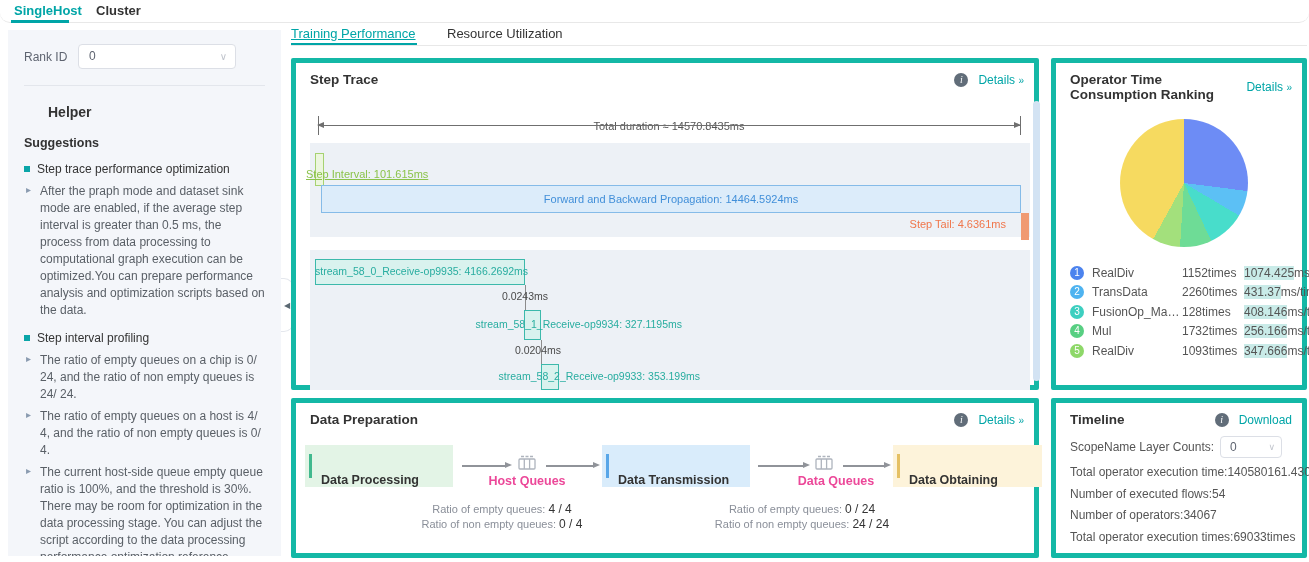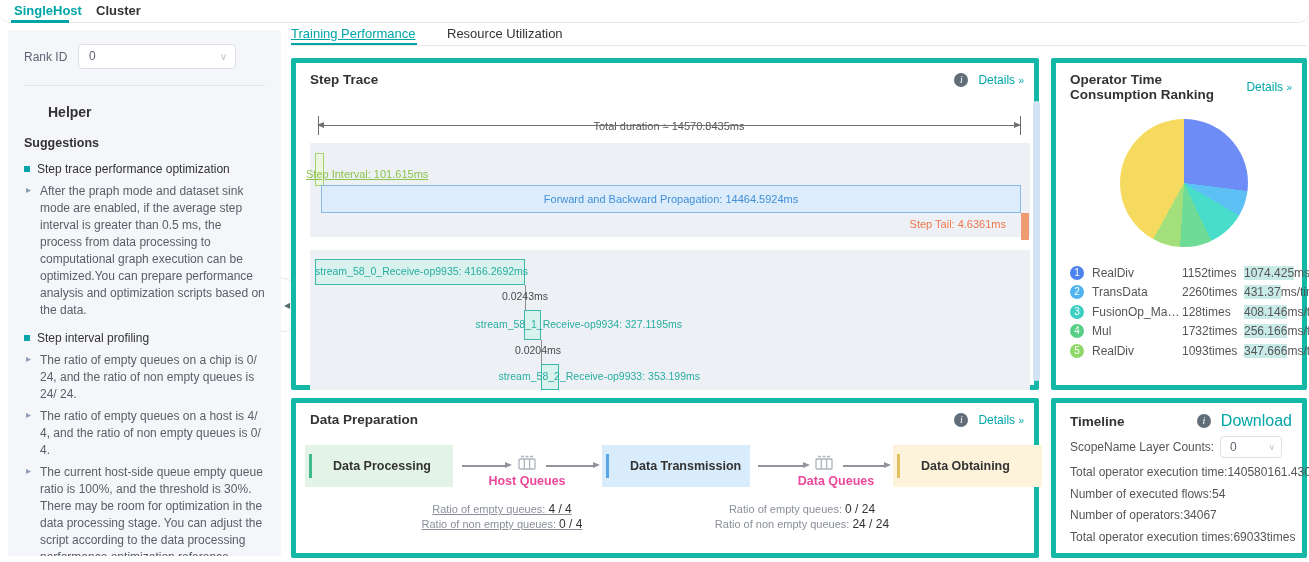--- a/index.html
+++ b/index.html
@@ -90,39 +90,39 @@
   
   .pie { position:absolute; left:64px; top:56px; width:128px; height:128px; border-radius:50%; cursor:pointer; }
   .legend { position:absolute; left:14px; top:200px; right:4px; }
   .leg-row { display:flex; align-items:center; height:19.5px; font-size:12px; color:#555; white-space:nowrap; }
   .leg-badge { flex:0 0 14px; width:14px; height:14px; border-radius:50%; color:#fff; font-size:10px; text-align:center; line-height:14px; margin-right:8px; }
   .leg-name { flex:0 0 90px; overflow:hidden; text-overflow:ellipsis; }
   .leg-times { flex:0 0 62px; }
   .leg-val .hl { background:#c9ebe8; }
 
   
-  .stage { position:absolute; top:42px; height:42px; display:flex; align-items:center; font-size:12.5px; font-weight:bold; color:#333; padding-left:28px; }
+  .stage { position:absolute; top:42px; height:42px; display:flex; align-items:flex-end; font-size:12.5px; font-weight:bold; color:#333; padding-left:16px; }
   .stage:before { content:''; position:absolute; left:4px; top:9px; bottom:9px; width:3px; }
   .stage1 { left:9px;   width:148px; background:#e3f4e6; } .stage1:before { background:#41b98e; }
   .stage2 { left:306px; width:148px; background:#d9ecfb; } .stage2:before { background:#58a6e8; }
   .stage3 { left:597px; width:149px; background:#fdf3da; } .stage3:before { background:#e5c063; }
   .harrow { position:absolute; top:62px; height:1.5px; background:#909399; }
   .harrow:after { content:''; position:absolute; right:-6px; top:-3px; border-left:7px solid #909399; border-top:3.8px solid transparent; border-bottom:3.8px solid transparent; }
   .ha1 { left:166px; width:44px; } .ha2 { left:250px; width:48px; }
   .ha3 { left:462px; width:46px; } .ha4 { left:547px; width:42px; }
   .qicon { position:absolute; top:51px; width:20px; height:18px; }
   .q1 { left:221px; } .q2 { left:518px; }
   .qlabel { position:absolute; top:71px; width:120px; text-align:center; font-size:12.5px; font-weight:bold; color:#ec4899; }
   .ql1 { left:171px; } .ql2 { left:480px; }
   .ratio { position:absolute; top:99px; width:230px; text-align:center; font-size:11px; color:#8a8f99; line-height:15px; }
   .ratio .rv { font-size:12px; color:#333; }
-  .ra1 { left:91px;text-decoration:underline; } .ra2 { left:391px; }
-
-  
-  .dl-link { font-size:16px; color:#00a5a7; cursor:pointer; }
+  .ra1 { left:91px; } .ra2 { left:391px; }
+
+  
+  .dl-link { font-size:12px; color:#00a5a7; cursor:pointer; }
   .scope-row { position:absolute; left:14px; top:33px; display:flex; align-items:center; font-size:12px; color:#555; }
   .scope-select { position:relative; width:62px; height:22px; margin-left:6px; background:#fff; border:1px solid #dcdfe6; border-radius:4px; line-height:20px; padding-left:9px; color:#5e6470; cursor:pointer; }
   .scope-select .chev { position:absolute; right:6px; top:0; color:#c0c4cc; font-size:9px; }
   .tl-stats { position:absolute; left:14px; top:62px; right:8px; }
   .tl-stat { font-size:12px; color:#555; margin-bottom:7.5px; white-space:nowrap; }
 </style>
 </head>
 <body>
 
 <div class="page">

